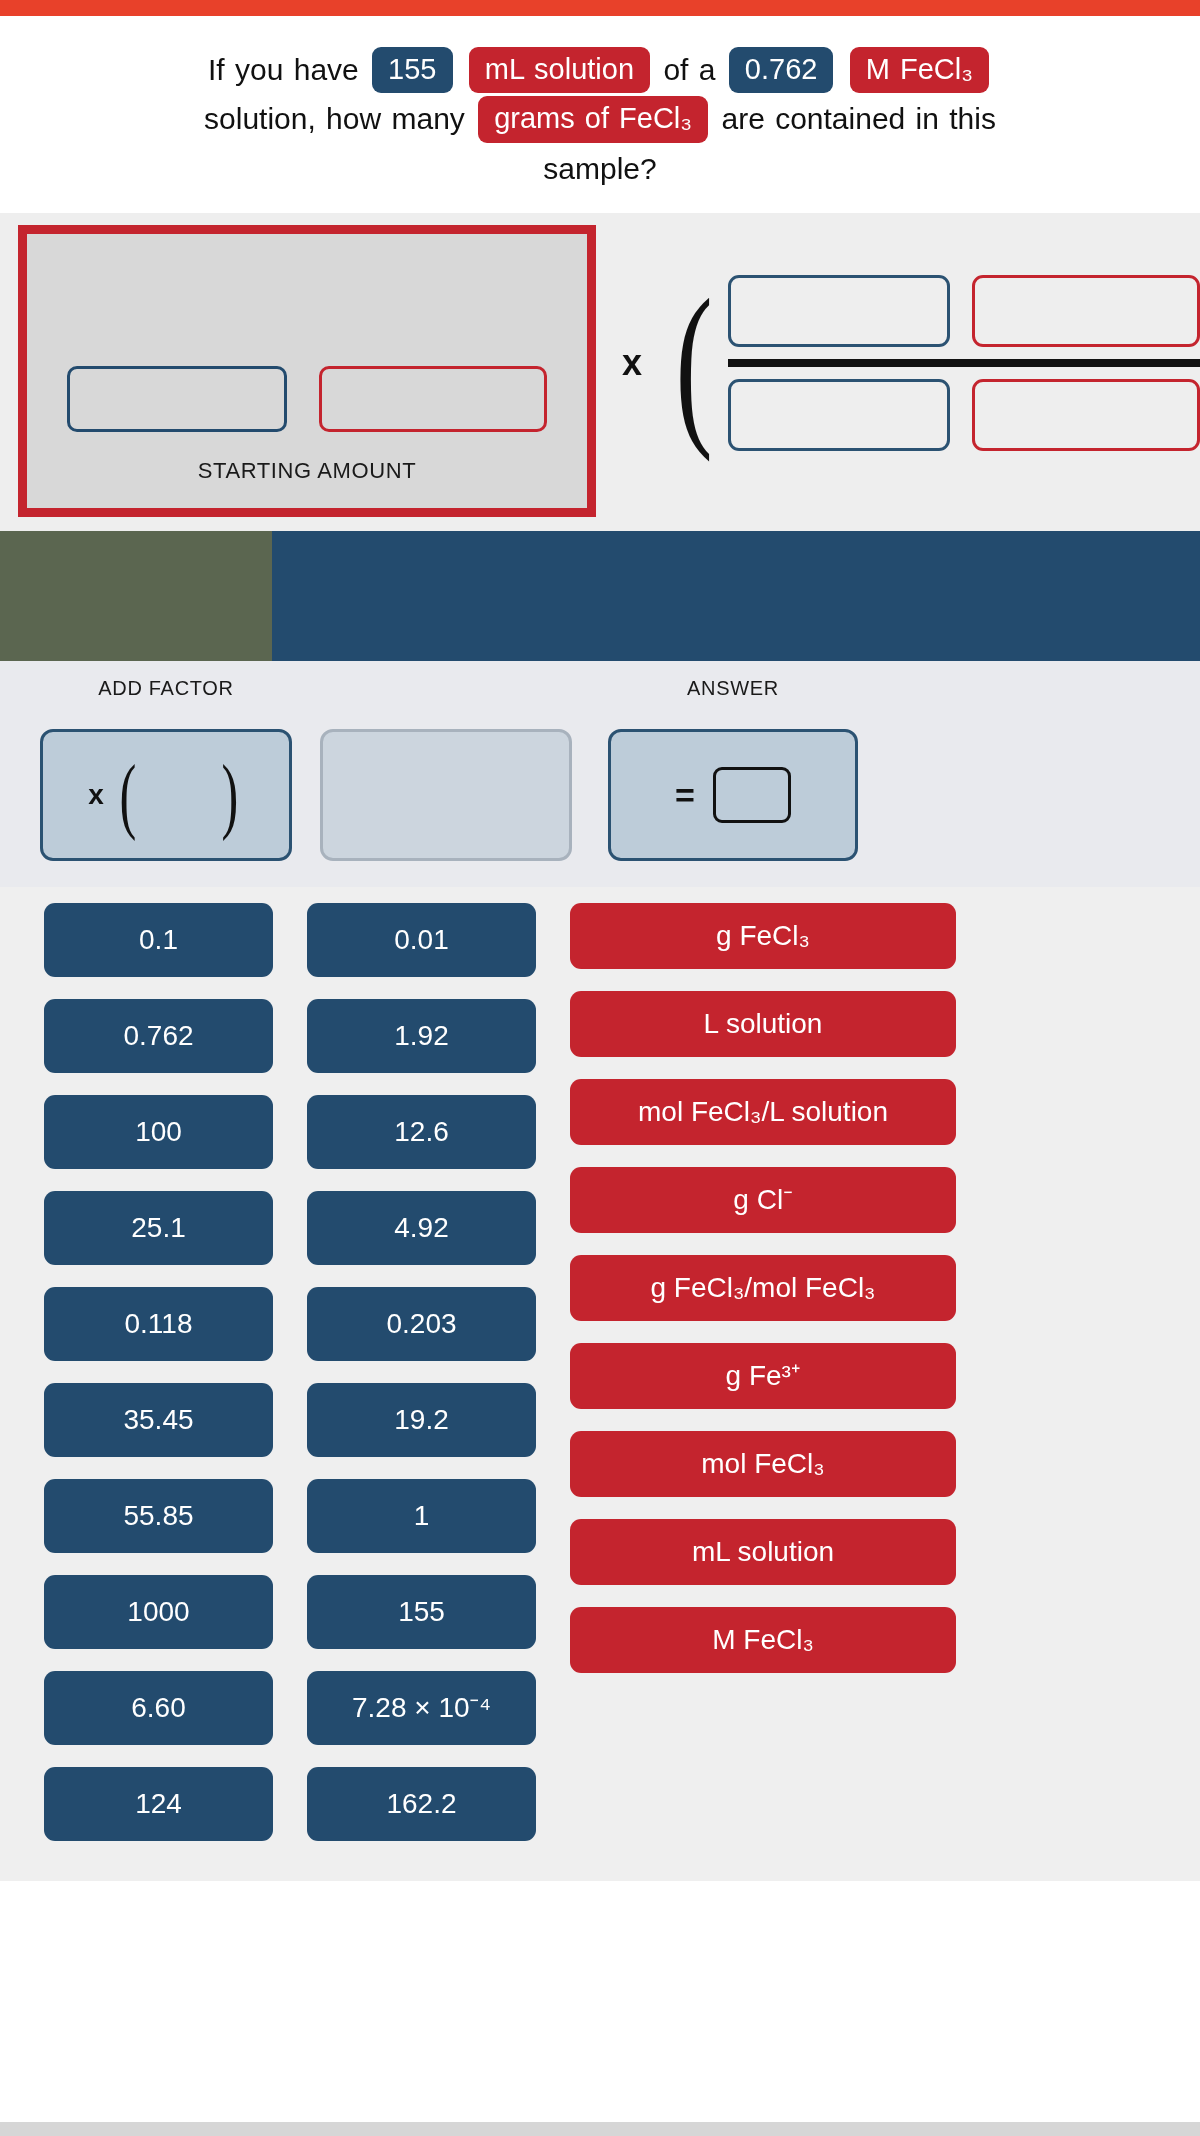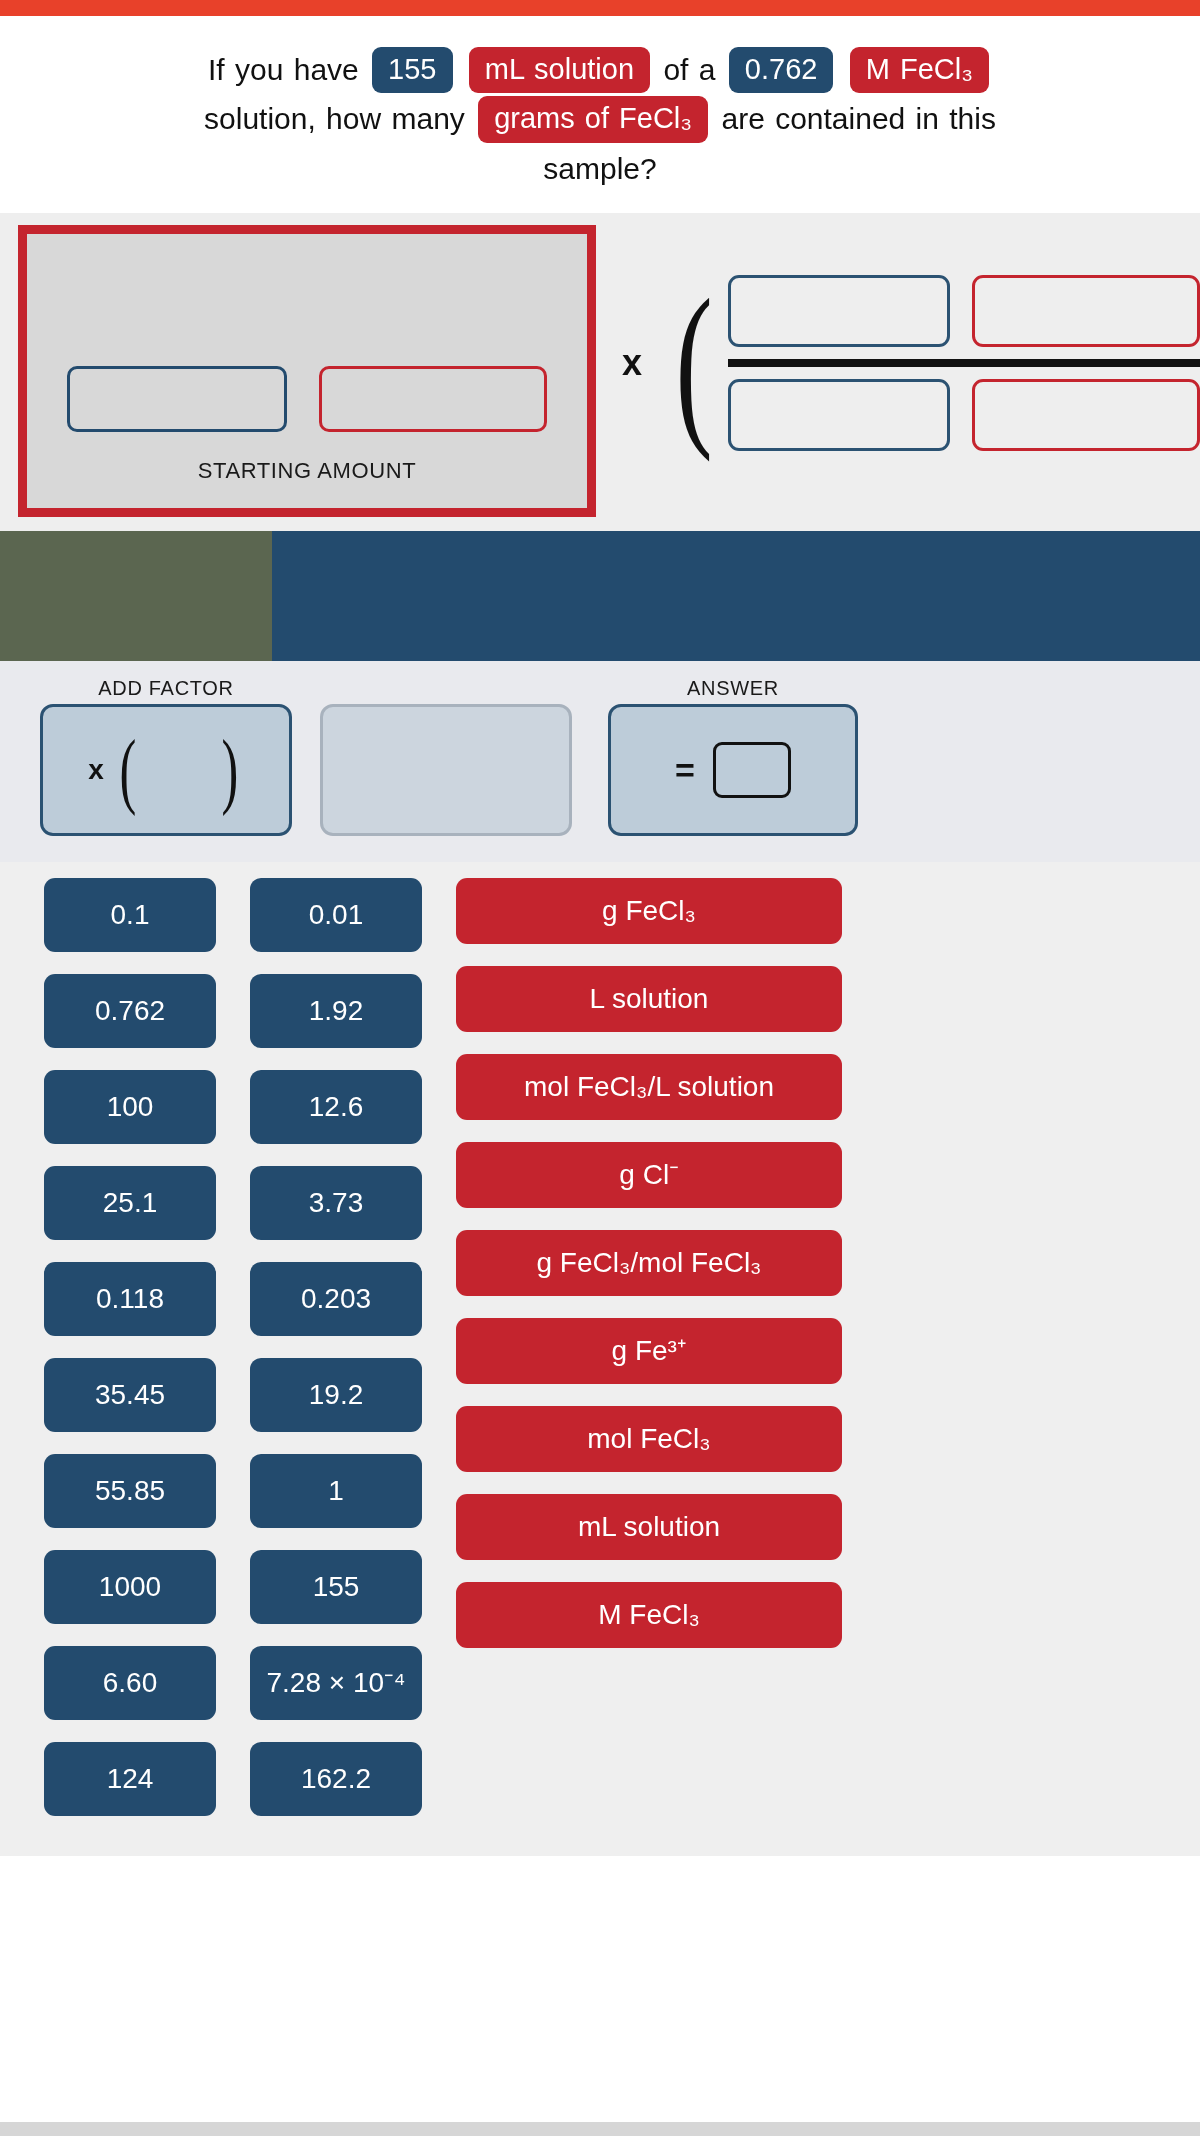--- a/index.html
+++ b/index.html
@@ -157,21 +157,21 @@
   }
   .tool {
     display: flex;
     flex-direction: column;
     align-items: center;
   }
   .tool-label {
     font-size: 20px;
     letter-spacing: 0.7px;
     color: #1a1a1a;
-    margin-bottom: 3px;
+    margin-bottom: 28px;
     height: 24px;
   }
   .tool-btn {
     border: 3px solid #2b5272;
     border-radius: 13px;
     background: #bdccd9;
     display: flex;
     align-items: center;
     justify-content: center;
   }
@@ -221,21 +221,21 @@
   .tile {
     border-radius: 11px;
     color: #ffffff;
     display: flex;
     align-items: center;
     justify-content: center;
     font-size: 28px;
     line-height: 1.0;
     padding: 0 10px;
   }
-  .tile.value { background: #234b6e; width: 172px; height: 74px; }
+  .tile.value { background: #234b6e; width: 229px; height: 74px; }
   .tile.unit  { background: #c4242e; width: 386px; height: 66px; }
 
   .bottom-strip {
     position: absolute;
     left: 0; bottom: 0;
     width: 1200px; height: 14px;
     background: #d6d6d6;
   }
 </style>
 </head>
@@ -342,21 +342,21 @@
     <div class="tile value">55.85</div>
     <div class="tile value">1000</div>
     <div class="tile value">6.60</div>
     <div class="tile value">124</div>
   </div>
 
   <div class="tile-col">
     <div class="tile value">0.01</div>
     <div class="tile value">1.92</div>
     <div class="tile value">12.6</div>
-    <div class="tile value">3.73</div>
+    <div class="tile value">4.92</div>
     <div class="tile value">0.203</div>
     <div class="tile value">19.2</div>
     <div class="tile value">1</div>
     <div class="tile value">155</div>
     <div class="tile value">7.28 × 10⁻⁴</div>
     <div class="tile value">162.2</div>
   </div>
 
   <div class="tile-col">
     <div class="tile unit">g FeCl₃</div>

